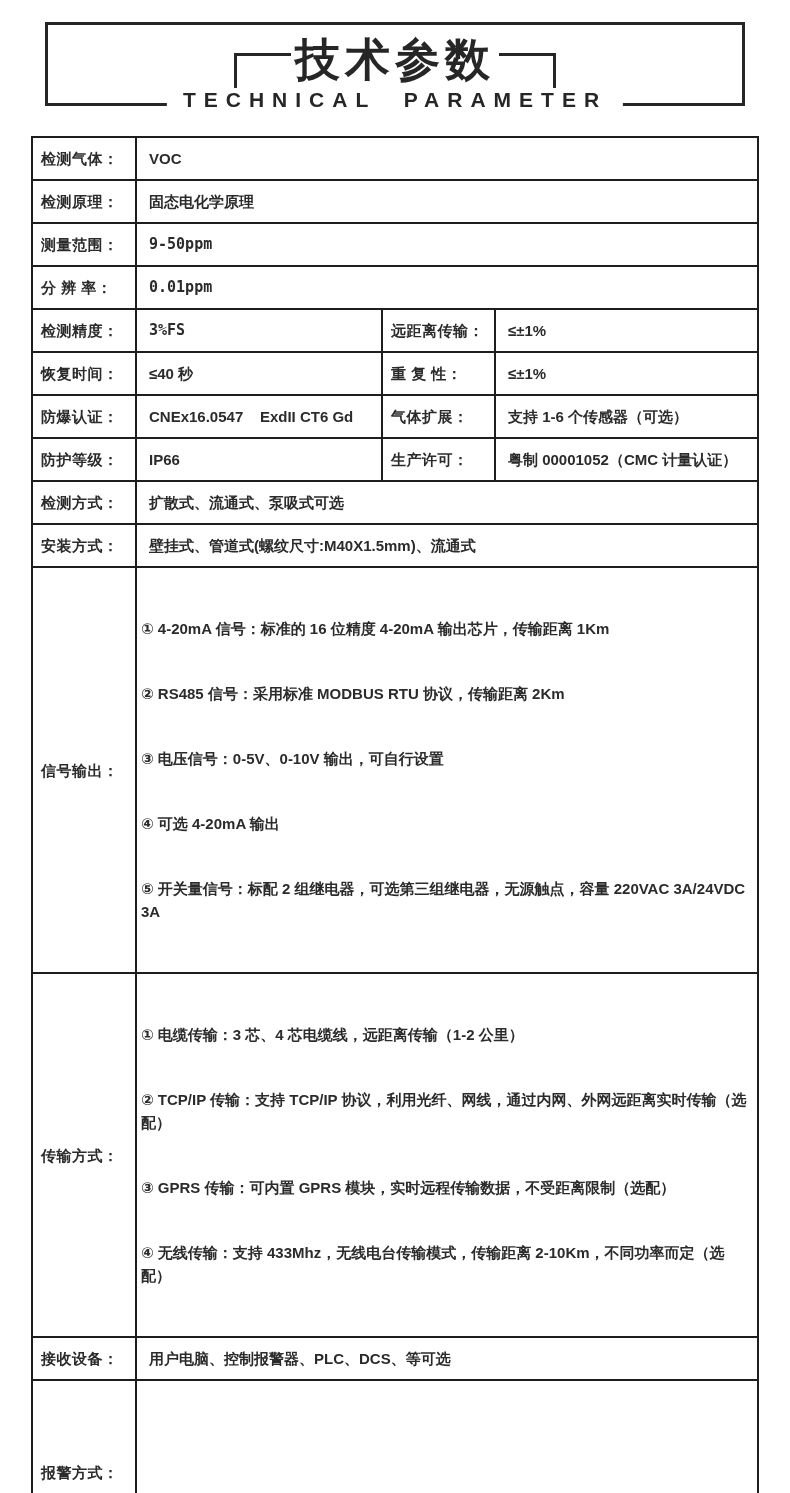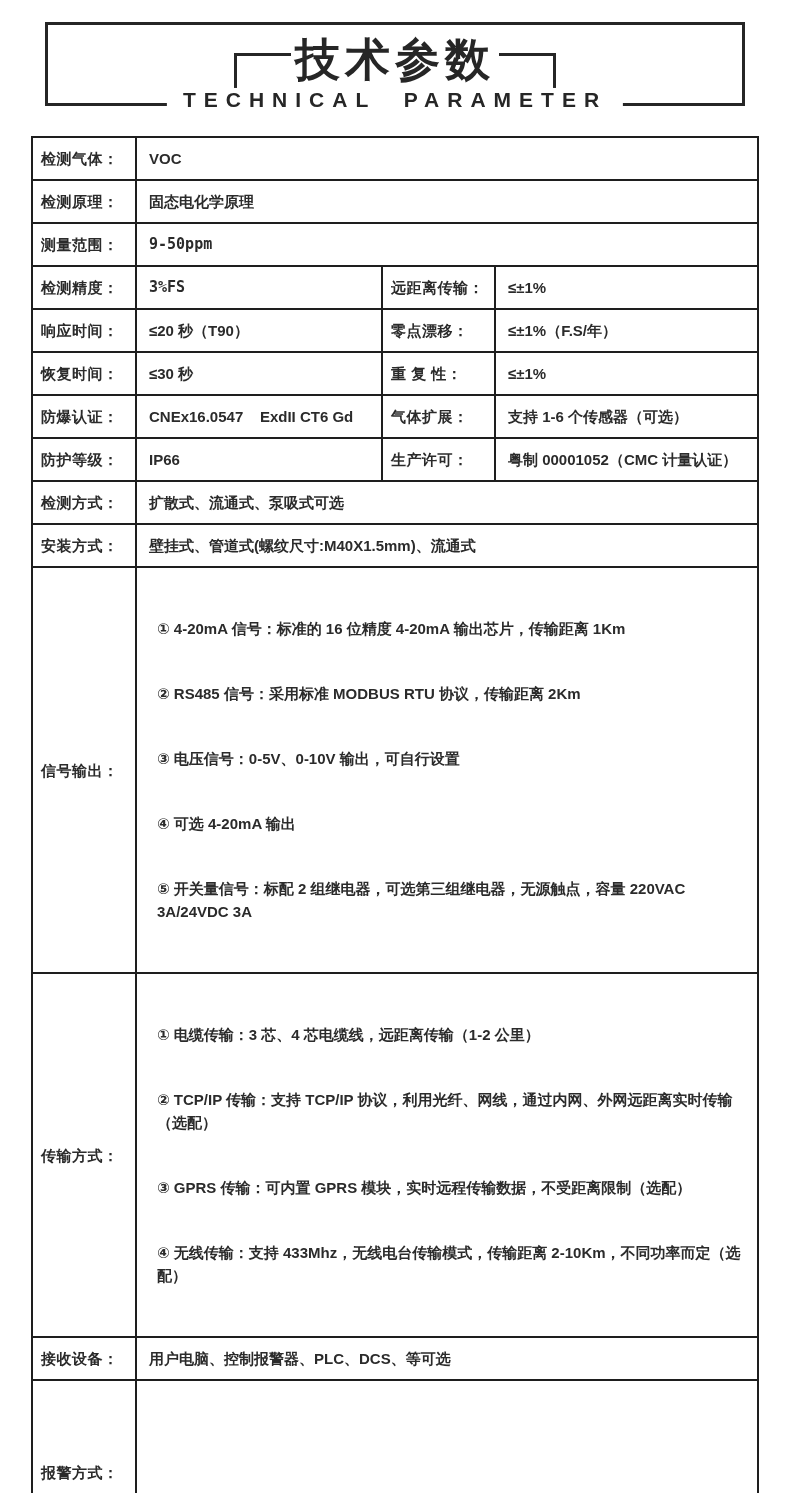--- a/index.html
+++ b/index.html
@@ -73,21 +73,21 @@
     padding: 10px 4px 10px 8px;
     letter-spacing: 0.5px;
     white-space: nowrap;
     overflow: hidden;
   }
   .val {
     padding: 10px 12px 10px 12px;
     white-space: pre-wrap;
     overflow-wrap: break-word;
   }
-  .val.multi { padding: 7px 8px 7px 20px; margin-top: 21px; }
+  .val.multi { padding: 7px 8px 7px 4px; margin-top: 21px; }
   .line { line-height: 23px; }
   .mono { font-family: "DejaVu Sans Mono", monospace; }
 </style>
 </head>
 <body>
 
 <div class="page">
 
   <div class="header-box">
     <div class="title-row">
@@ -112,34 +112,32 @@
       </tr>
       <tr>
         <td class="lbl">检测原理：</td>
         <td class="val" colspan="3">固态电化学原理</td>
       </tr>
       <tr>
         <td class="lbl">测量范围：</td>
         <td class="val mono" colspan="3">9-50ppm</td>
       </tr>
       <tr>
+        <td class="lbl">分 辨 率：</td>
+        <td class="val mono" colspan="3">0.01ppm</td>
+      </tr>
+      <tr>
         <td class="lbl">检测精度：</td>
         <td class="val mono">3%FS</td>
         <td class="lbl">远距离传输：</td>
         <td class="val">≤±1%</td>
       </tr>
       <tr>
-        <td class="lbl">响应时间：</td>
-        <td class="val">≤20 秒（T90）</td>
-        <td class="lbl">零点漂移：</td>
-        <td class="val">≤±1%（F.S/年）</td>
-      </tr>
-      <tr>
         <td class="lbl">恢复时间：</td>
-        <td class="val">≤30 秒</td>
+        <td class="val">≤40 秒</td>
         <td class="lbl">重 复 性：</td>
         <td class="val">≤±1%</td>
       </tr>
       <tr>
         <td class="lbl">防爆认证：</td>
         <td class="val">CNEx16.0547    ExdII CT6 Gd</td>
         <td class="lbl">气体扩展：</td>
         <td class="val">支持 1-6 个传感器（可选）</td>
       </tr>
       <tr>

